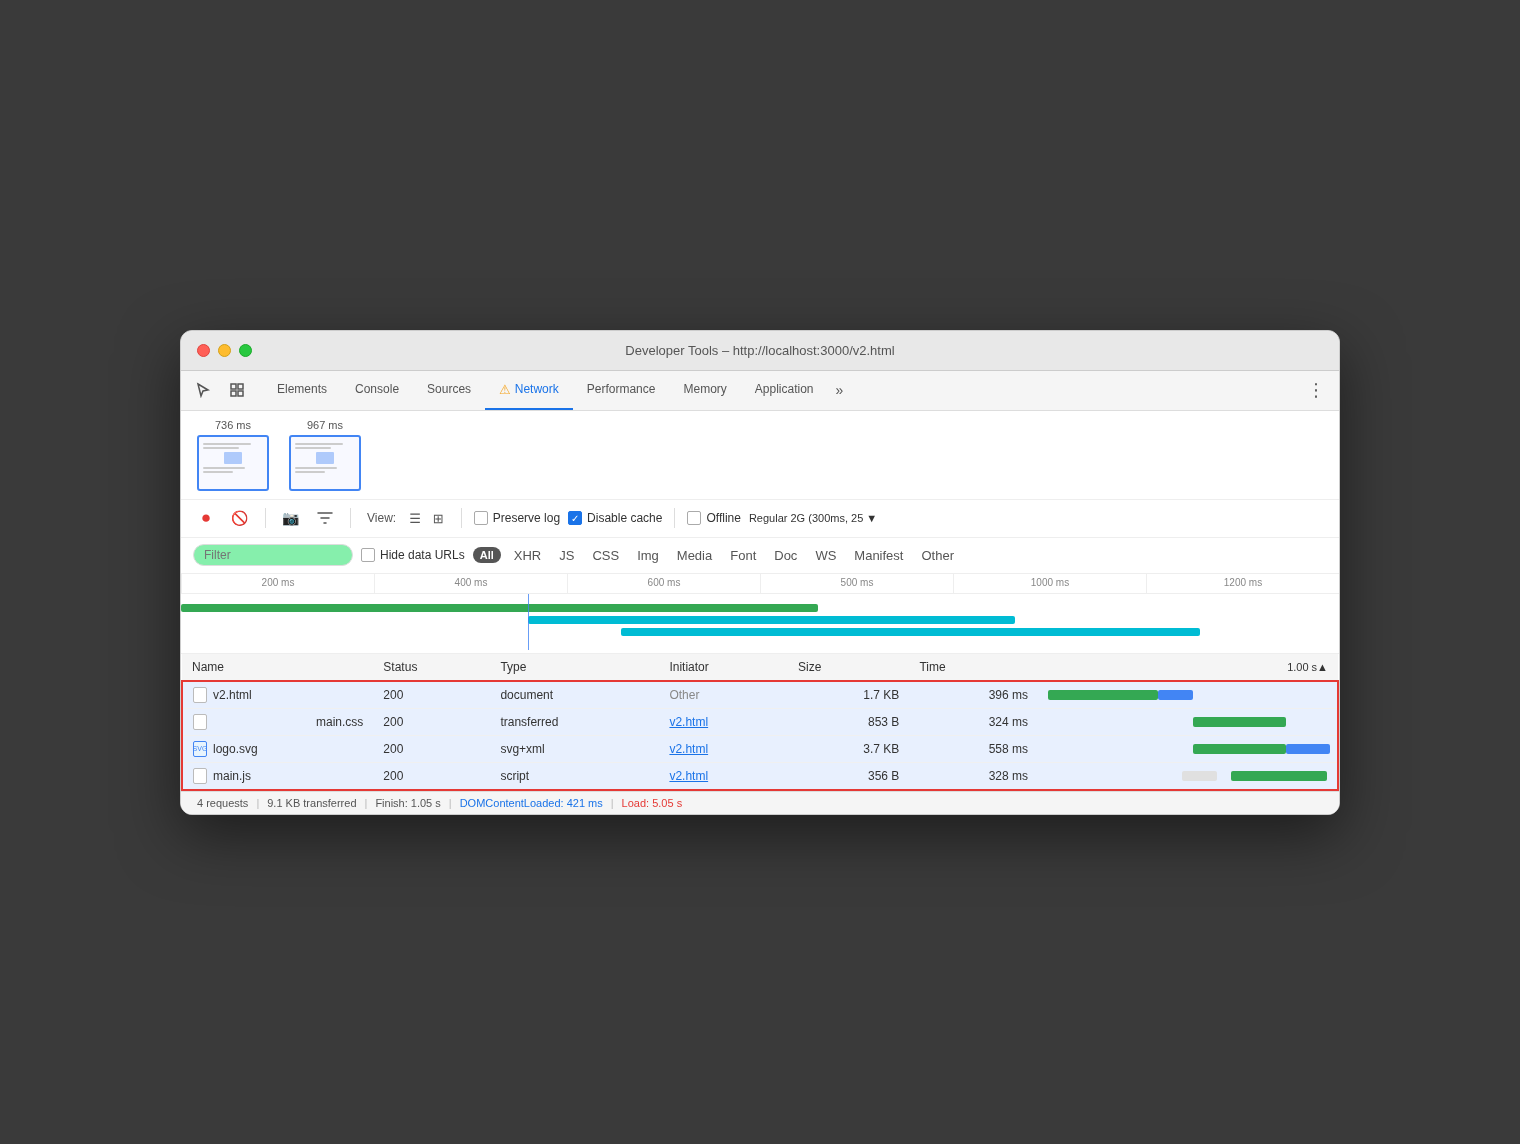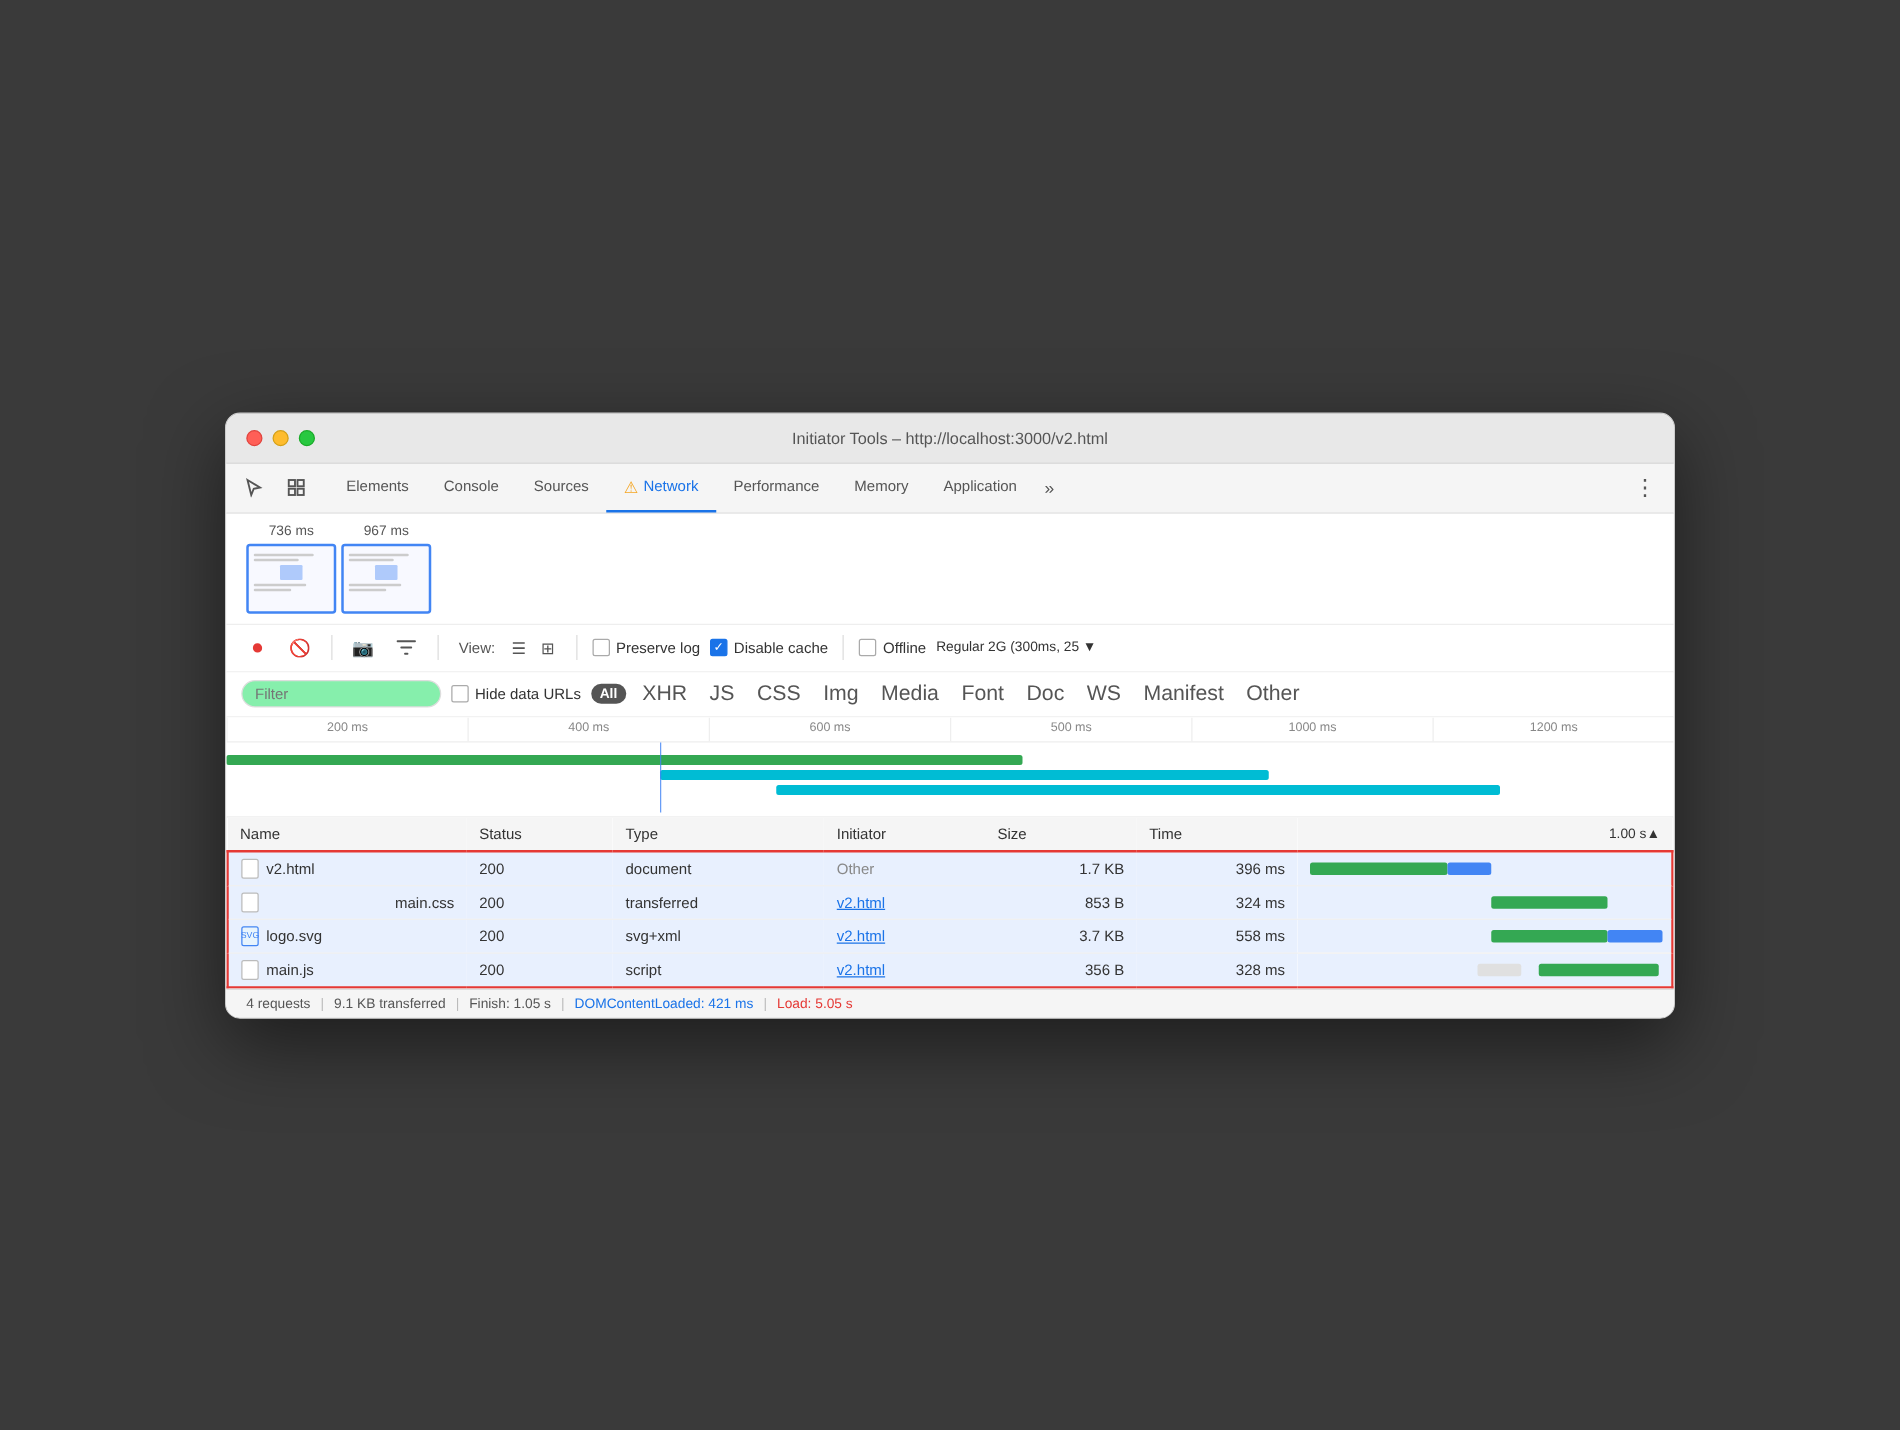--- a/index.html
+++ b/index.html
@@ -116,21 +116,21 @@
       font-size: 18px;
       color: #555;
       cursor: pointer;
       padding: 0 6px;
     }
     
     .screenshot-strip {
       background: #fff;
       padding: 8px 16px;
       display: flex;
-      gap: 4px;
+      gap: 20px;
       border-bottom: 1px solid #eee;
       align-items: center;
     }
     .screenshot-item {
       display: flex;
       flex-direction: column;
       align-items: center;
       gap: 4px;
     }
     .screenshot-label {
@@ -258,21 +258,21 @@
     .filter-type-btn {
       font-size: 11px;
       padding: 2px 7px;
       border-radius: 10px;
       cursor: pointer;
       color: #fff;
       background: #555;
       font-weight: 600;
     }
     .filter-type-label {
-      font-size: 17px;
+      font-size: 13px;
       color: #555;
       cursor: pointer;
       padding: 2px 5px;
       border-radius: 3px;
       text-align: center;
     }
     
     .timeline-area {
       height: 80px;
       background: #fff;
@@ -422,21 +422,21 @@
 <body>
 
 <div class="devtools-window">
 
   <div class="title-bar">
     <div class="traffic-lights">
       <div class="traffic-light tl-red"></div>
       <div class="traffic-light tl-yellow"></div>
       <div class="traffic-light tl-green"></div>
     </div>
-    <span class="title-text">Initiator Tools – http://localhost:3000/v2.html</span>
+    <span class="title-text">Developer Tools – http://localhost:3000/v2.html</span>
   </div>
 
   <div class="devtools-body">
 
     <div class="tab-bar">
       <div class="tab-icons">
         <div class="icon-btn">
           <svg width="16" height="16" viewBox="0 0 16 16" fill="none">
             <path d="M3 2l10 6-5 1-2 5z" stroke="#555" stroke-width="1.5" fill="none"></path>
           </svg>

